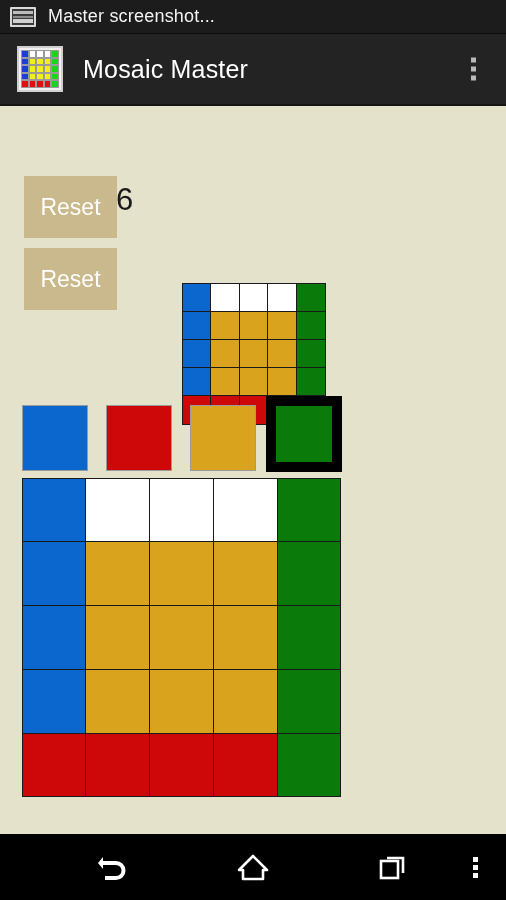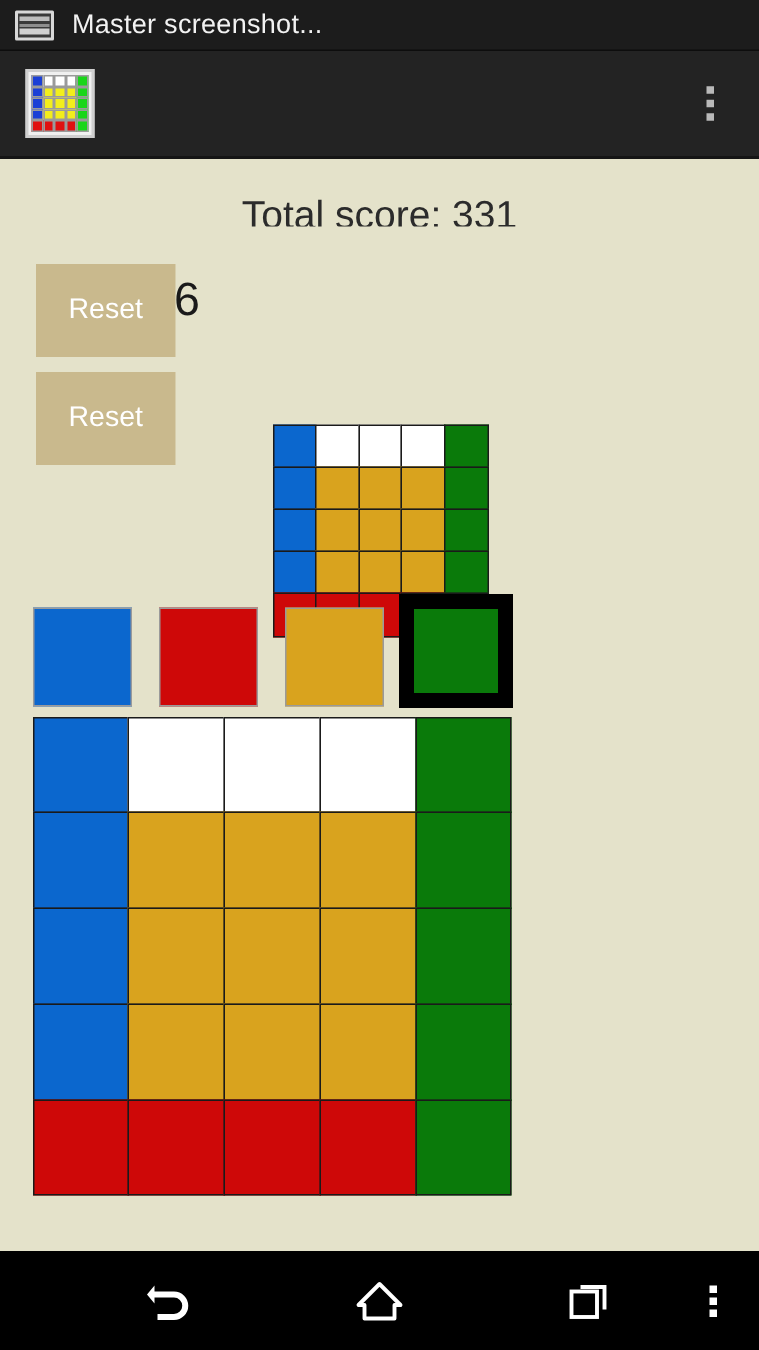--- a/index.html
+++ b/index.html
@@ -58,21 +58,21 @@
     position: absolute; left: 0; top: 22px; width: 506px; text-align: center;
     font-size: 26px; color: #2b2b2b;
     
     height: 23px; overflow: hidden; line-height: 30px;
   }
 
   .btn-col { position: absolute; left: 24px; top: 70px; width: 93px; }
   .gbtn {
     width: 93px; height: 62px; background: #c9b98d; color: #ffffff;
     display: flex; align-items: center; justify-content: center;
-    font-size: 19px; margin-bottom: 10px; border: none;
+    font-size: 23px; margin-bottom: 10px; border: none;
     font-family: "Liberation Sans", sans-serif;
   }
 
   .move-count {
     position: absolute; left: 116px; top: 76px; font-size: 31px; color: #1a1a1a;
   }
   .pb-label {
     position: absolute; left: 116px; top: 118px; font-size: 31px; color: #1a1a1a;
   }
 
@@ -152,30 +152,30 @@
         <i style="background: rgb(242, 238, 28);"></i>
         <i style="background: rgb(242, 238, 28);"></i>
         <i style="background: rgb(242, 238, 28);"></i>
         <i style="background: rgb(25, 214, 25);"></i>
         <i style="background: rgb(224, 16, 16);"></i>
         <i style="background: rgb(224, 16, 16);"></i>
         <i style="background: rgb(224, 16, 16);"></i>
         <i style="background: rgb(224, 16, 16);"></i>
         <i style="background: rgb(25, 214, 25);"></i>
       </div>
+    <div class="app-title">Mosaic Master</div>
     <div class="ab-overflow">
       <span></span>
         <span></span>
         <span></span>
     </div>
   </div>
 
   <div class="content">
 
-    <div class="total-score">Total score: 331</div>
 
     <div class="btn-col">
       <button class="gbtn">Reset</button>
       <button class="gbtn">Reset</button>
     </div>
 
     <div class="move-count">6</div>
 
     <div class="mini-grid" id="miniGrid">
         <i style="background: rgb(11, 103, 206);"></i>

